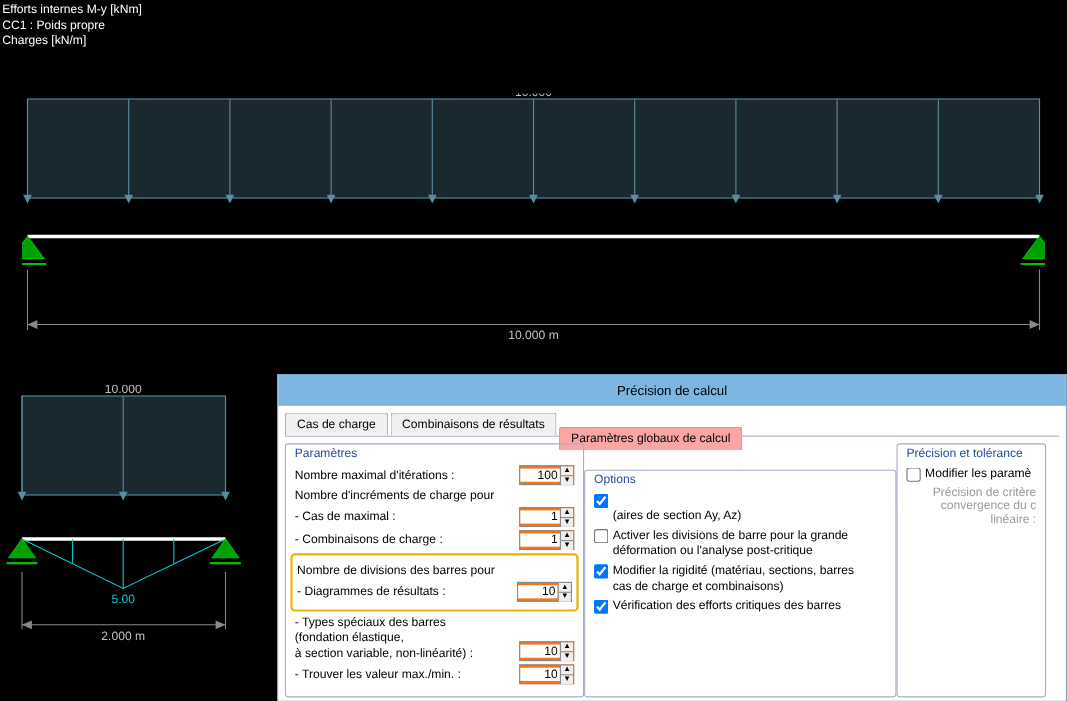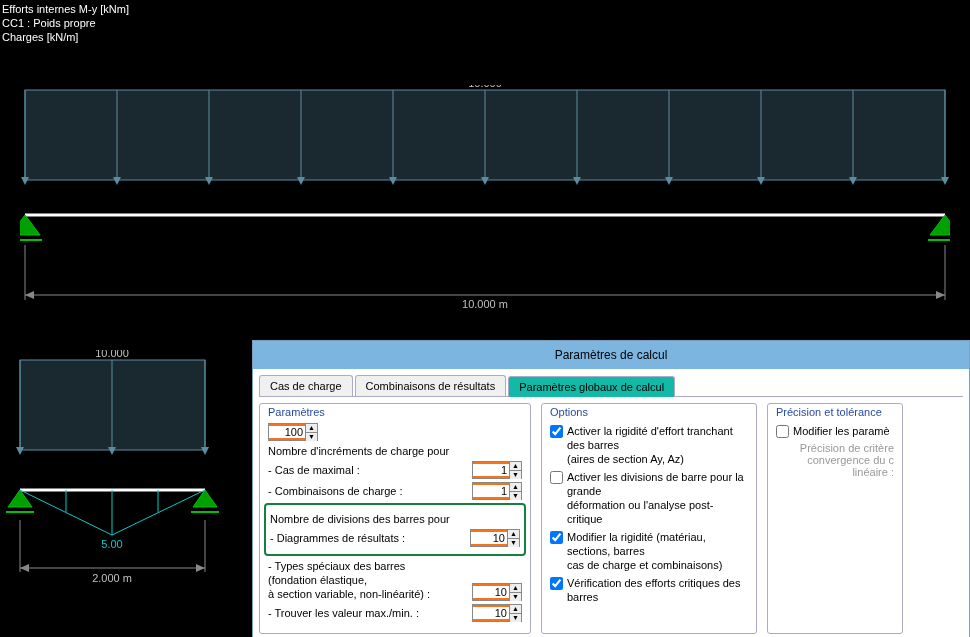--- a/index.html
+++ b/index.html
@@ -79,45 +79,44 @@
     .tab {
       padding: 4px 10px;
       border: 1px solid #aac;
       border-bottom: none;
       background: #f0f0f0;
       margin-right: 2px;
       border-radius: 3px 3px 0 0;
       cursor: pointer;
     }
     .tab.active {
-      background: #14b8a6;
+      background: #fca5a5;
       position: relative;
-      top: 1px;
+      top: 13px;
     }
     .content {
       display: flex;
-      gap: 10px;
       padding-top: 6px;
     }
     .group {
       border: 1px solid #aac;
       border-radius: 3px;
       padding: 4px 8px 8px 8px;
       font-size: 11px;
       position: relative;
       flex: 0 0 auto;
     }
     .group .legend {
       color: #2a4aa0;
       font-size: 11px;
       position: relative;
       top: -2px;
     }
     .group-params { width: 272px; }
-    .group-options { width: 216px; }
+    .group-options { width: 284px; margin-top: 24px; }
     .group-precision { width: 136px; }
     .row {
       display: flex;
       align-items: center;
       justify-content: space-between;
       margin: 3px 0;
       line-height: 14px;
     }
     .row-label { flex: 1; }
     .spinner {
@@ -143,21 +142,21 @@
     .spinner-btns div {
       flex: 1;
       font-size: 7px;
       line-height: 8px;
       text-align: center;
       background: #eee;
       cursor: pointer;
     }
     .spinner-btns div:first-child { border-bottom: 1px solid #888; }
     .highlight-box {
-      border: 2px solid #15803d;
+      border: 2px solid #eab308;
       border-radius: 4px;
       padding: 4px;
       margin: 0 -4px;
     }
     .chk-row {
       display: flex;
       align-items: flex-start;
       gap: 4px;
       margin: 4px 0;
       line-height: 14px;
@@ -260,33 +259,34 @@
 
   <line x1="15" y1="170" x2="15" y2="222" class="dim-line"></line>
   <line x1="200" y1="170" x2="200" y2="222" class="dim-line"></line>
   <line x1="15" y1="218" x2="200" y2="218" class="dim-line"></line>
   <polygon points="15,218 24,214 24,222" fill="#888"></polygon>
   <polygon points="200,218 191,214 191,222" fill="#888"></polygon>
   <text x="107" y="232" text-anchor="middle" class="dim-text">2.000 m</text>
 </svg>
 
 <div class="dialog">
-  <div class="dialog-title">Paramètres de calcul</div>
+  <div class="dialog-title">Précision de calcul</div>
   <div class="dialog-body">
     <div class="tabs">
       <div class="tab">Cas de charge</div>
       <div class="tab">Combinaisons de résultats</div>
       <div class="tab active">Paramètres globaux de calcul</div>
     </div>
     <div class="content">
 
       <div class="group group-params">
         <div class="legend">Paramètres</div>
 
         <div class="row">
+          <div class="row-label">Nombre maximal d'itérations :</div>
           <div class="spinner">
             <input value="100" style="">
             <div class="spinner-btns">
                 <div>▲</div>
                 <div>▼</div>
               </div>
           </div>
         </div>
 
         <div class="row">
@@ -357,21 +357,21 @@
           </div>
         </div>
       </div>
 
       <div class="group group-options">
         <div class="legend">Options</div>
 
         <div class="chk-row">
           <input type="checkbox" checked="" style="">
           <div>
-            <span>Activer la rigidité d'effort tranchant des barres</span><br>
+            <br>
             <span>(aires de section Ay, Az)</span>
           </div>
         </div>
 
         <div class="chk-row">
           <input type="checkbox" style="">
           <div>
             <span>Activer les divisions de barre pour la grande</span><br>
             <span>déformation ou l'analyse post-critique</span>
           </div>

